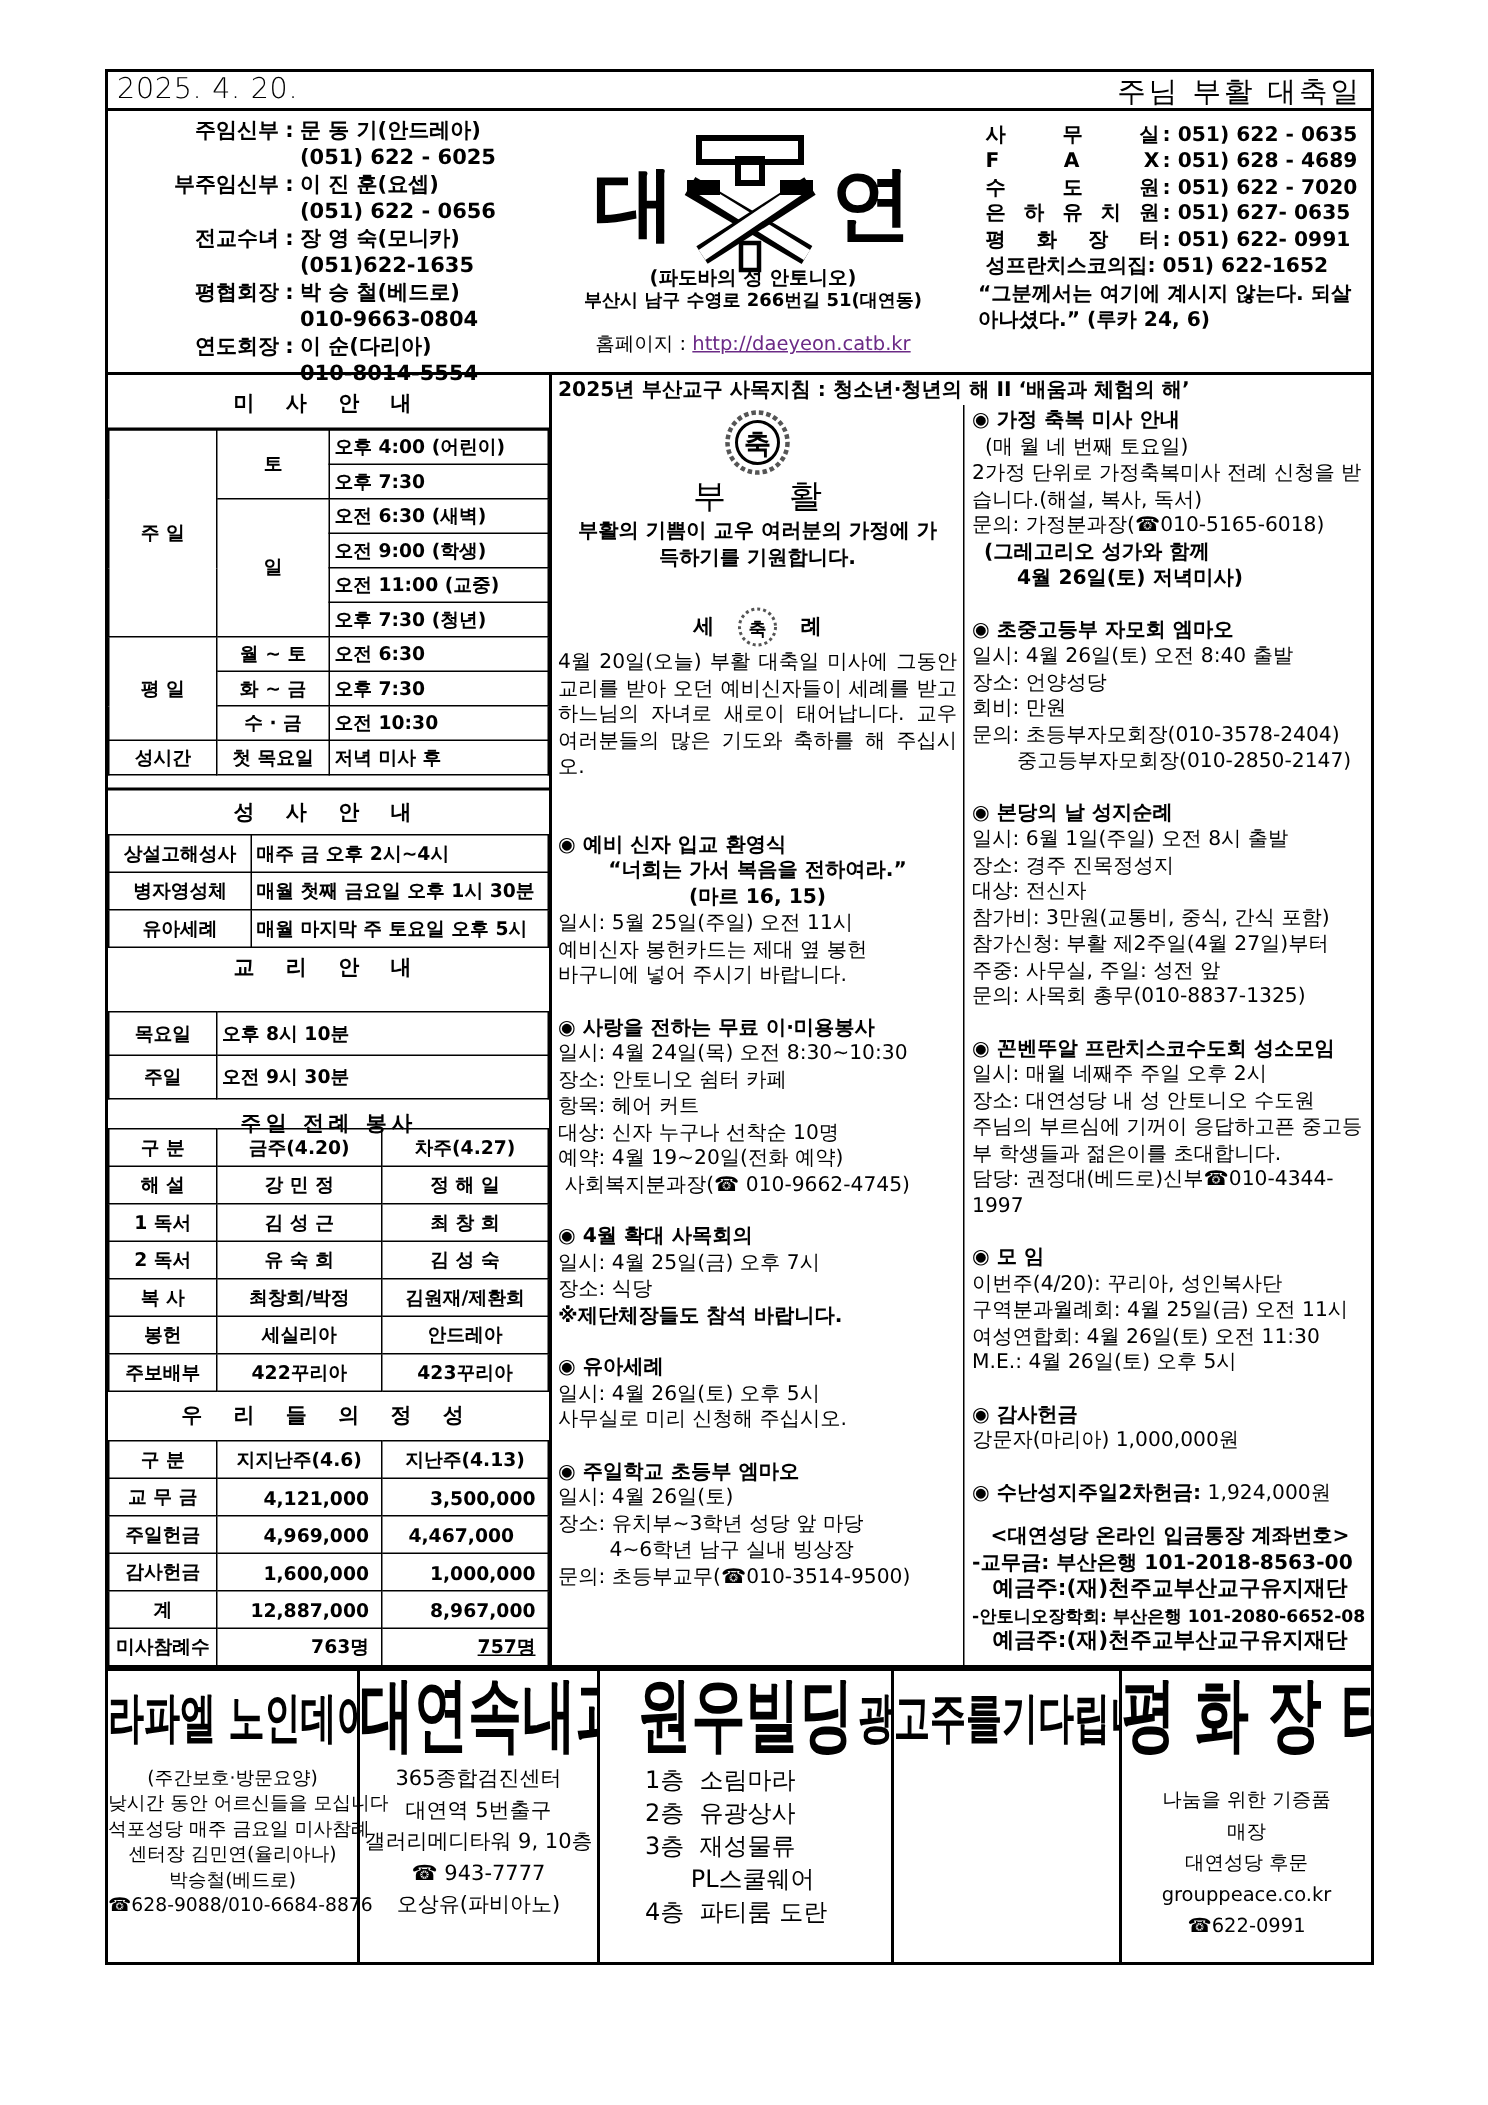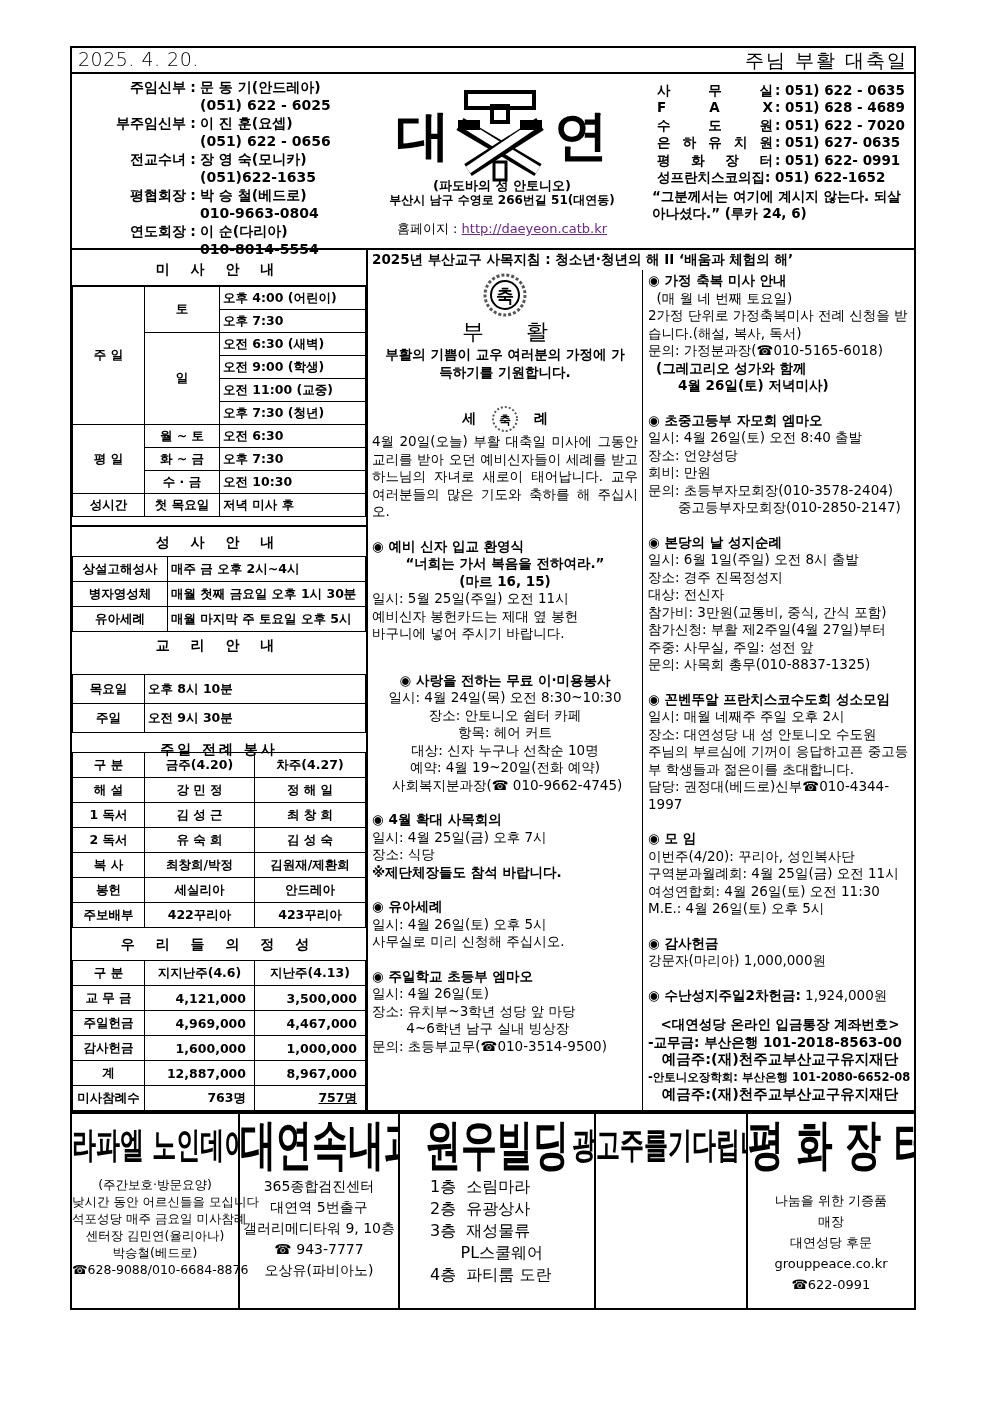--- a/index.html
+++ b/index.html
@@ -328,21 +328,21 @@
             <td style="height:24px">지난주(4.13)</td>
           </tr>
           <tr>
             <td style="height:24px;">교 무 금</td>
             <td style="height:24px;text-align:right;padding-right:8px;">4,121,000</td>
             <td style="height:24px;text-align:right;padding-right:8px;">3,500,000</td>
           </tr>
           <tr>
             <td style="height:24px;">주일헌금</td>
             <td style="height:24px;text-align:right;padding-right:8px;">4,969,000</td>
-            <td style="height:24px;text-align:right;padding-right:8px;">4,467,000</td>
+            <td style="height:24px;text-align:center;padding-right:8px;">4,467,000</td>
           </tr>
           <tr>
             <td style="height:24px;">감사헌금</td>
             <td style="height:24px;text-align:right;padding-right:8px;">1,600,000</td>
             <td style="height:24px;text-align:right;padding-right:8px;">1,000,000</td>
           </tr>
           <tr>
             <td style="height:24px;">계</td>
             <td style="height:24px;text-align:right;padding-right:8px;">12,887,000</td>
             <td style="height:24px;text-align:right;padding-right:8px;">8,967,000</td>
@@ -375,29 +375,29 @@
     <div style="text-align:center;font-weight:bold;font-size:14px;height:30px;line-height:30px;">
       <span>세</span>
       <svg width="28" height="28" viewBox="0 0 28 28" style="vertical-align:middle;margin:0 10px;">
         <circle cx="14" cy="14" r="12" fill="none" stroke="#555" stroke-width="2" stroke-dasharray="2 2"></circle>
         <text x="14" y="19" text-anchor="middle" font-size="12" font-weight="bold">축</text>
       </svg>
       <span>례</span>
     </div>
     <div style="text-align:justify;">4월 20일(오늘) 부활 대축일 미사에 그동안 교리를 받아 오던 예비신자들이 세례를 받고 하느님의 자녀로 새로이 태어납니다. 교우 여러분들의 많은 기도와 축하를 해 주십시오.</div>
     <div id="notices-mid">
-        <div style="margin-top: 17px;">
+        <div style="margin-top: 34px;">
           <div class="bul"><span>◉ </span><span>예비 신자 입교 환영식</span></div>
           <div style="text-align:center;font-weight:bold">“너희는 가서 복음을 전하여라.”</div>
           <div style="text-align:center;font-weight:bold">(마르 16, 15)</div>
           <div style="white-space:pre-wrap">일시: 5월 25일(주일) 오전 11시</div>
           <div style="white-space:pre-wrap">예비신자 봉헌카드는 제대 옆 봉헌</div>
           <div style="white-space:pre-wrap">바구니에 넣어 주시기 바랍니다.</div>
         </div>
-        <div style="margin-top: 29px; text-align: center;">
+        <div style="margin-top: 17px;">
           <div class="bul"><span>◉ </span><span>사랑을 전하는 무료 이·미용봉사</span></div>
           <div style="white-space:pre-wrap">일시: 4월 24일(목) 오전 8:30~10:30</div>
           <div style="white-space:pre-wrap">장소: 안토니오 쉼터 카페</div>
           <div style="white-space:pre-wrap">항목: 헤어 커트</div>
           <div style="white-space:pre-wrap">대상: 신자 누구나 선착순 10명</div>
           <div style="white-space:pre-wrap">예약: 4월 19~20일(전화 예약)</div>
           <div style="white-space:pre-wrap"> 사회복지분과장(☎ 010-9662-4745)</div>
         </div>
         <div style="margin-top: 17px;">
           <div class="bul"><span>◉ </span><span>4월 확대 사목회의</span></div>

